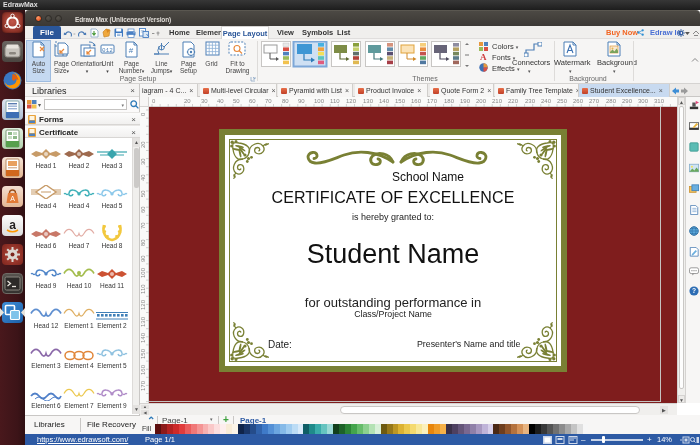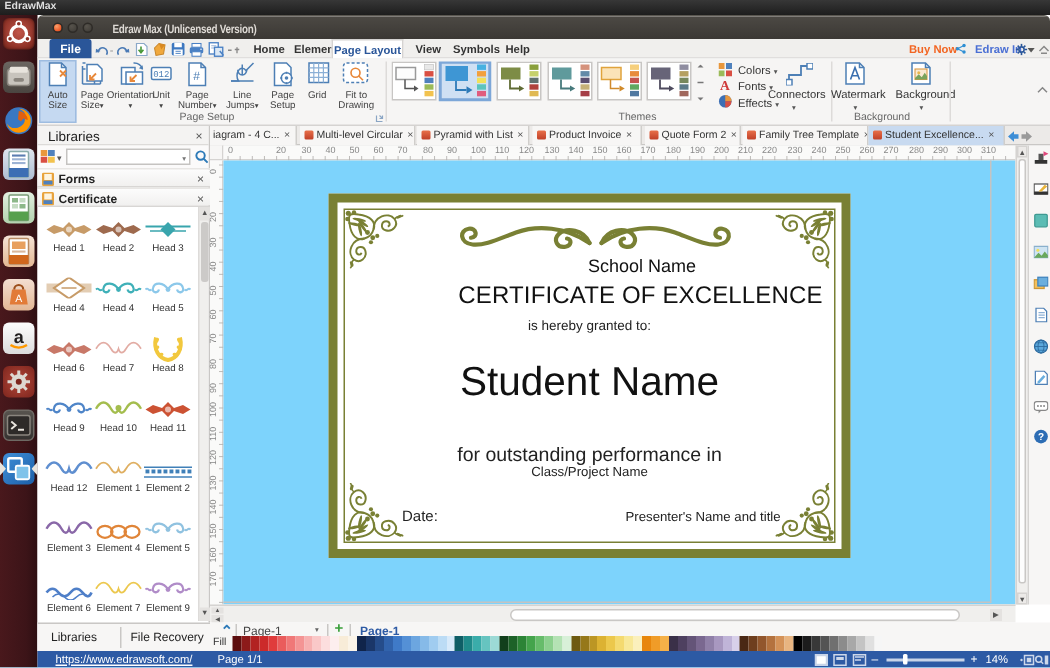--- a/index.html
+++ b/index.html
@@ -30,21 +30,21 @@
 .lib-label { position:absolute; font-size:6.5px; color:#333; width:38px; text-align:center; }
 
 #tabbar { left:140px; top:84px; width:560px; height:13px; background:#eceae8; border-bottom:1px solid #c9c7c5; }
 .dtab { position:absolute; top:0; height:13px; background:#f7f6f5; border-right:1px solid #d0cecb; font-size:7px; color:#333; line-height:13px; white-space:nowrap; overflow:hidden; }
 .dtab .x { color:#555; margin-left:3px; font-size:7px; }
 .dtab .ic { display:inline-block; width:6px; height:6px; margin:0 2px 0 3px; background:linear-gradient(#e8704a,#c04028); border-radius:1px; vertical-align:-1px; }
 
 #corner { left:140px; top:97px; width:9px; height:10px; background:#f7f6f5; border-right:1px solid #d5d3d1; border-bottom:1px solid #d5d3d1; }
 #hruler { left:149px; top:97px; width:528px; height:10px; background:#fafaf9; border-bottom:1px solid #d5d3d1; }
 #vruler { left:140px; top:107px; width:9px; height:296px; background:#fafaf9; border-right:1px solid #d5d3d1; }
-#canvas { left:149px; top:107px; width:528px; height:296px; background:#7dd3fc; }
+#canvas { left:149px; top:107px; width:528px; height:296px; background:#7f1d1d; }
 .rnum { position:absolute; font-size:6px; color:#888; }
 
 #cert { position:absolute; left:70px; top:22px; width:348px; height:243px; border:6px solid #798034; background:#fff; }
 #cert-inner { position:absolute; left:4px; top:4px; right:4px; bottom:4px; border:1px solid #798034; }
 .ctext { position:absolute; width:100%; text-align:center; color:#111; }
 
 #vsb { left:677px; top:97px; width:8px; height:306px; background:#f0efed; border-left:1px solid #d5d3d1; }
 #rstrip { left:685px; top:97px; width:15px; height:306px; background:#f7f6f5; border-left:1px solid #d5d3d1; }
 
 #hsb { left:140px; top:403px; width:537px; height:12px; background:#f0efed; border-top:1px solid #d5d3d1; }
@@ -246,21 +246,21 @@
         <path d="M7.5 6 l2.5 3" stroke="#4a80c4" stroke-width="1"></path>
       </g>
     <path d="M89 5.5 l2.4 0" stroke="#888" stroke-width=".9"></path>
     <path d="M95 3.5 l0 4 M93.5 5 l3 0" stroke="#888" stroke-width=".9"></path>
   </svg>
   <div class="menu-item" style="left:144px;font-weight:bold;color:#333;">Home</div>
   <div class="menu-item" style="left:171px;font-weight:bold;color:#333;">Element</div>
   <div class="abs" style="left:196px;top:0;width:48px;height:13px;background:#fff;border:1px solid #d5d3d1;border-bottom:none;text-align:center;font-size:7.5px;line-height:13px;color:#2a5699;font-weight:bold;white-space:nowrap;">Page Layout</div>
   <div class="menu-item" style="left:252px;font-weight:bold;color:#333;">View</div>
   <div class="menu-item" style="left:277px;font-weight:bold;color:#333;">Symbols</div>
-  <div class="menu-item" style="left:312px;font-weight:bold;color:#333;">Help</div>
+  <div class="menu-item" style="left:312px;font-weight:bold;color:#333;">List</div>
   <div class="menu-item" style="left:581px;color:#f26522;font-weight:bold;font-size:7.5px;">Buy Now</div>
   <svg class="abs" style="left:612px;top:3px;" width="7" height="7" viewBox="0 0 8 8">
       <circle cx="6.5" cy="1.5" r="1.3" fill="#2e8fd4"></circle>
       <circle cx="6.5" cy="6.5" r="1.3" fill="#2e8fd4"></circle>
       <circle cx="1.5" cy="4" r="1.3" fill="#2e8fd4"></circle>
       <path d="M1.5 4 L6.5 1.5 M1.5 4 L6.5 6.5" stroke="#2e8fd4" stroke-width=".8"></path>
     </svg>
   <div class="menu-item" style="left:625px;color:#4a6fd4;font-weight:bold;font-size:7.5px;">Edraw In</div>
   <svg class="abs" style="left:652px;top:3px;" width="8" height="8" viewBox="0 0 9 9">
       <circle cx="4.5" cy="4.5" r="2" fill="none" stroke="#2a5699" stroke-width="1.2"></circle>
@@ -843,21 +843,21 @@
 
     <svg class="abs" style="left:77px;top:12px;" width="190" height="26" viewBox="0 0 190 26">
       <g fill="none" stroke="#798034" stroke-width="2.8" stroke-linecap="round">
         <path d="M91 15 C75 4,56 3,42 8 C31 12,21 17,13 16 C4.5 15,4 6.5,10.5 5.5 C15.5 4.8,17 11,12 11.5"></path>
         <path d="M91 15 C87 6,76 4.5,70.5 9 C66.5 13,69.5 18.5,75 17.5 C79 16.8,79.5 12.5,76 12"></path>
         <path d="M99 15 C115 4,134 3,148 8 C159 12,169 17,177 16 C185.5 15,186 6.5,179.5 5.5 C174.5 4.8,173 11,178 11.5"></path>
         <path d="M99 15 C103 6,114 4.5,119.5 9 C123.5 13,120.5 18.5,115 17.5 C111 16.8,110.5 12.5,114 12"></path>
       </g>
     </svg>
     <div class="ctext" style="top:35px;left:35px;font-size:12px;">School Name</div>
-    <div class="ctext" style="top:54px;font-size:16px;letter-spacing:.1px;margin-left:34px;">CERTIFICATE OF EXCELLENCE</div>
+    <div class="ctext" style="top:54px;font-size:16px;letter-spacing:.1px;">CERTIFICATE OF EXCELLENCE</div>
     <div class="ctext" style="top:77px;font-size:9px;color:#222;">is hereby granted to:</div>
     <div class="ctext" style="top:104px;font-size:27px;">Student Name</div>
     <div class="ctext" style="top:160px;font-size:13px;color:#222;">for outstanding performance in</div>
     <div class="ctext" style="top:174px;font-size:8.8px;color:#222;">Class/Project Name</div>
     <div class="abs" style="top:204px;left:43px;font-size:10px;color:#222;">Date:</div>
     <div class="abs" style="top:204px;left:192px;font-size:8.8px;color:#222;">Presenter's Name and title</div>
 
     <svg class="abs" style="left:4px;top:4px;" width="40" height="40" viewBox="0 0 40 40">
         <use href="#cornerdef"></use>
       </svg>

